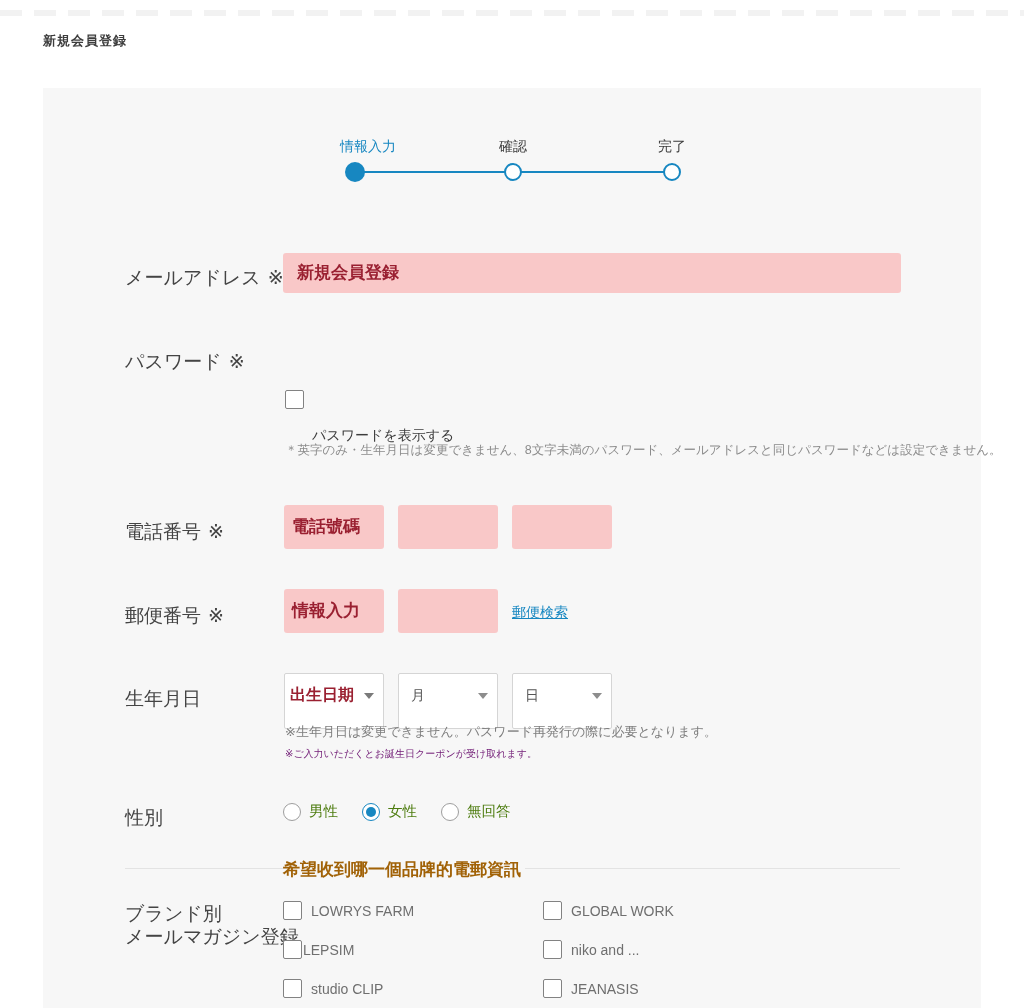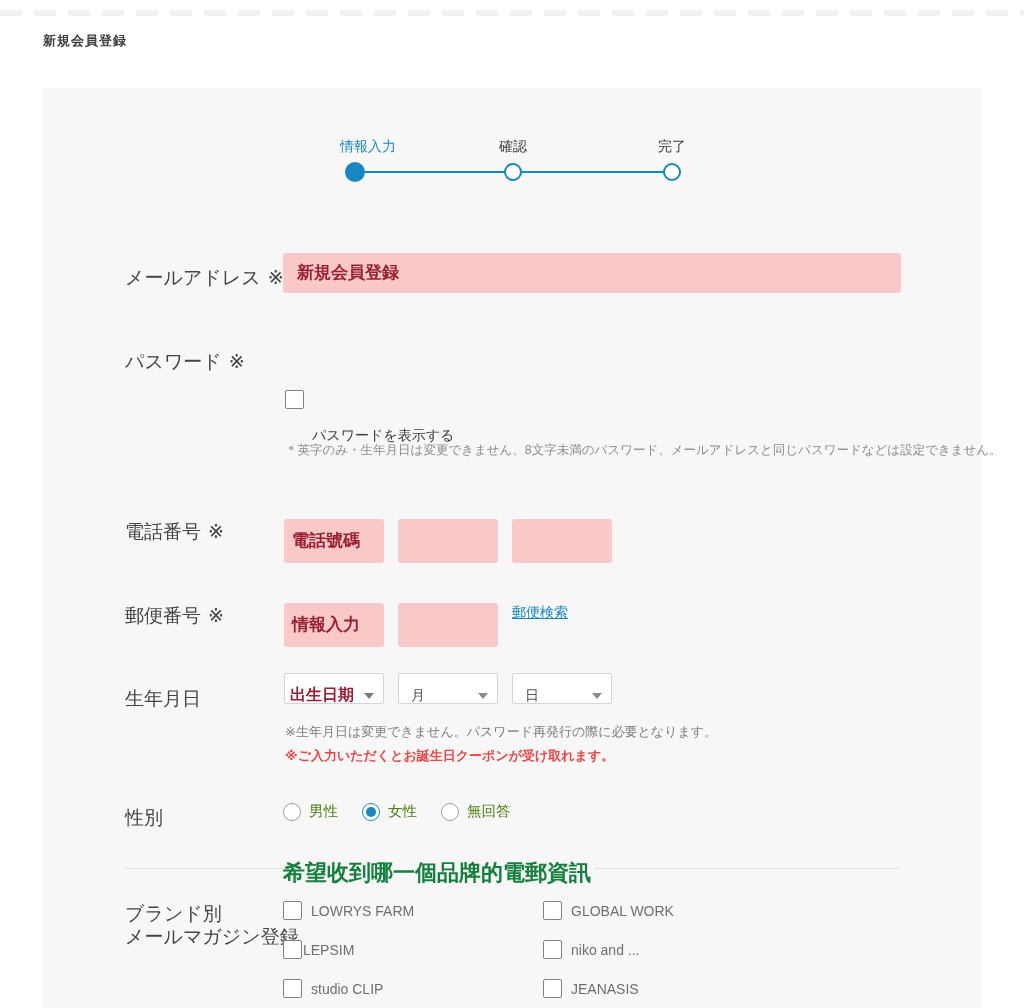--- a/index.html
+++ b/index.html
@@ -25,45 +25,45 @@
   .row-label { position:absolute; left:82px; font-size:19px; color:#444444; white-space:nowrap; }
   .req { margin-left:7px; }
 
   .pink-input { position:absolute; background:#f9c8c8; border-radius:3px; }
   .overlay-text { color:#9a2031; font-weight:bold; font-size:17px; white-space:nowrap; }
 
   .wide { left:240px; width:618px; height:40px; }
   .wide .overlay-text { position:absolute; left:14px; top:0; line-height:40px; }
   .ph-text { position:absolute; left:38px; top:0; line-height:40px; font-size:15px; color:#bcbcbc; white-space:nowrap; }
 
-  .small-box { width:100px; height:44px;margin-top:14px; }
+  .small-box { width:100px; height:44px; }
   .small-box .overlay-text { position:absolute; left:8px; top:0; line-height:44px; }
 
   .cb { position:absolute; width:19px; height:19px; background:#ffffff; border:1px solid #828282; border-radius:2px; }
   .cb-label { position:absolute; font-size:14px; color:#3c3c3c; white-space:nowrap; }
   .brand-label { color:#6f6f6f; }
 
   .note { position:absolute; left:242px; font-size:12.5px; color:#8c8c8c; white-space:nowrap; }
 
-  .select-box { position:absolute; width:100px; height:31px; background:#ffffff; border:1px solid #d5d5d5; border-radius:2px; }
+  .select-box { position:absolute; width:100px; height:56px; background:#ffffff; border:1px solid #d5d5d5; border-radius:2px; }
   .select-box .sel-text { position:absolute; left:12px; line-height:42px; font-size:14px; color:#555555; }
   .select-box .overlay-text { position:absolute; left:5px; line-height:42px; font-size:16px; }
   .tri { position:absolute; right:9px; top:19px; width:0; height:0;
     border-left:5px solid transparent; border-right:5px solid transparent; border-top:6px solid #8d8d8d; }
 
   .link { position:absolute; font-size:14px; color:#1787c1; text-decoration:underline; white-space:nowrap; cursor:pointer; }
 
   .gender-row { position:absolute; left:240px; top:714px; display:flex; align-items:center; }
   .radio { width:18px; height:18px; border:1px solid #9e9e9e; border-radius:50%; background:#ffffff; position:relative; flex:0 0 auto; }
   .radio.on { border-color:#1787c1; }
   .radio.on::after { content:""; position:absolute; inset:3px; border-radius:50%; background:#1787c1; }
   .radio-label { font-size:14.5px; color:#4d7c0f; margin:0 24px 0 8px; white-space:nowrap; }
 
   .divider { position:absolute; left:82px; top:780px; width:775px; height:1px; background:#e3e3e3; }
-  .brand-heading { position:absolute; left:240px; top:770px; font-size:22px; font-weight:bold; color:#15803d;
+  .brand-heading { position:absolute; left:240px; top:770px; font-size:17px; font-weight:bold; color:#a16207;
     background:#f7f7f7; padding:0 4px 2px 0; white-space:nowrap; }
 </style>
 </head>
 <body>
 
 <div id="stage">
   <div class="top-dash"></div>
   <h1 class="page-title">新規会員登録</h1>
 
   <div class="card">
@@ -115,21 +115,21 @@
     </div>
     <div class="select-box" style="left:355px; top:585px;">
       <span class="sel-text">月</span>
       <span class="tri"></span>
     </div>
     <div class="select-box" style="left:469px; top:585px;">
       <span class="sel-text">日</span>
       <span class="tri"></span>
     </div>
     <div class="note" style="top:635px; font-size:13px; color:#7d7d7d;">※生年月日は変更できません。パスワード再発行の際に必要となります。</div>
-    <div class="note" style="top:659px; font-size:13px; color:#ef4444;font-weight:bold;">※ご入力いただくとお誕生日クーポンが受け取れます。</div>
+    <div class="note" style="top:659px; font-size:10px; color:#701a75;">※ご入力いただくとお誕生日クーポンが受け取れます。</div>
 
     <div class="row-label" style="top:717px;">性別</div>
     <div class="gender-row">
       <span class="radio"></span>
       <span class="radio-label">男性</span>
       <span class="radio on"></span>
       <span class="radio-label">女性</span>
       <span class="radio"></span>
       <span class="radio-label">無回答</span>
     </div>

